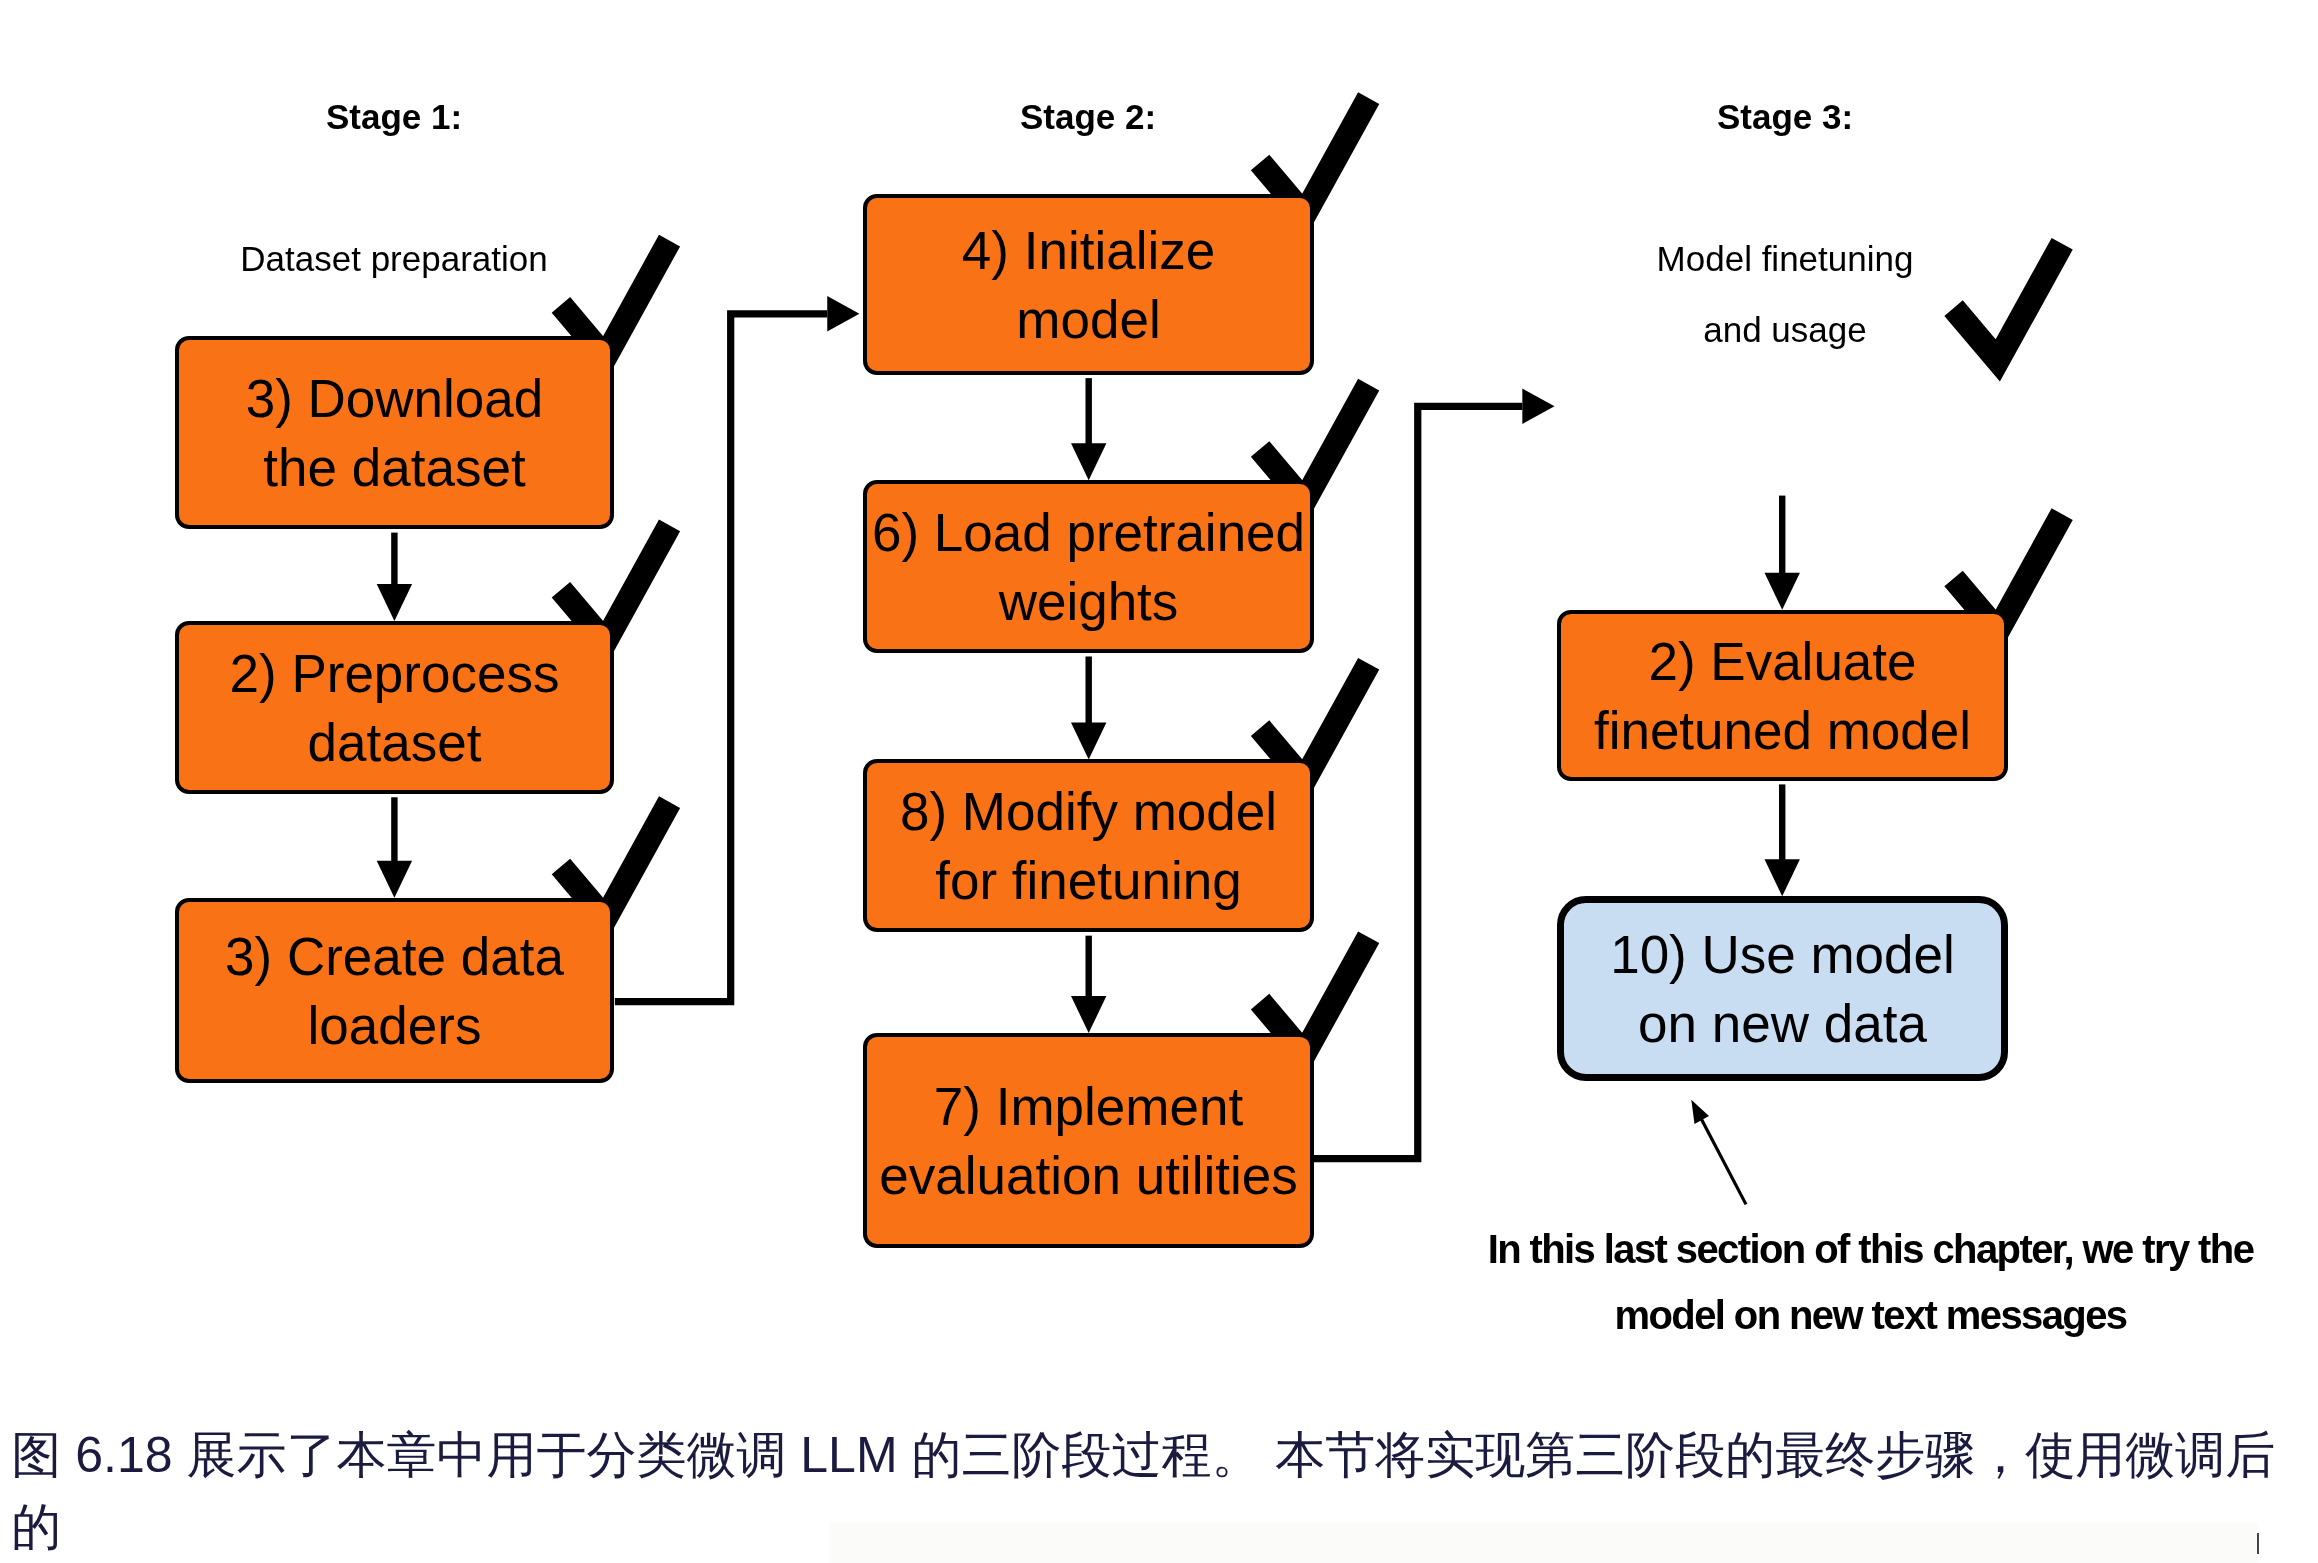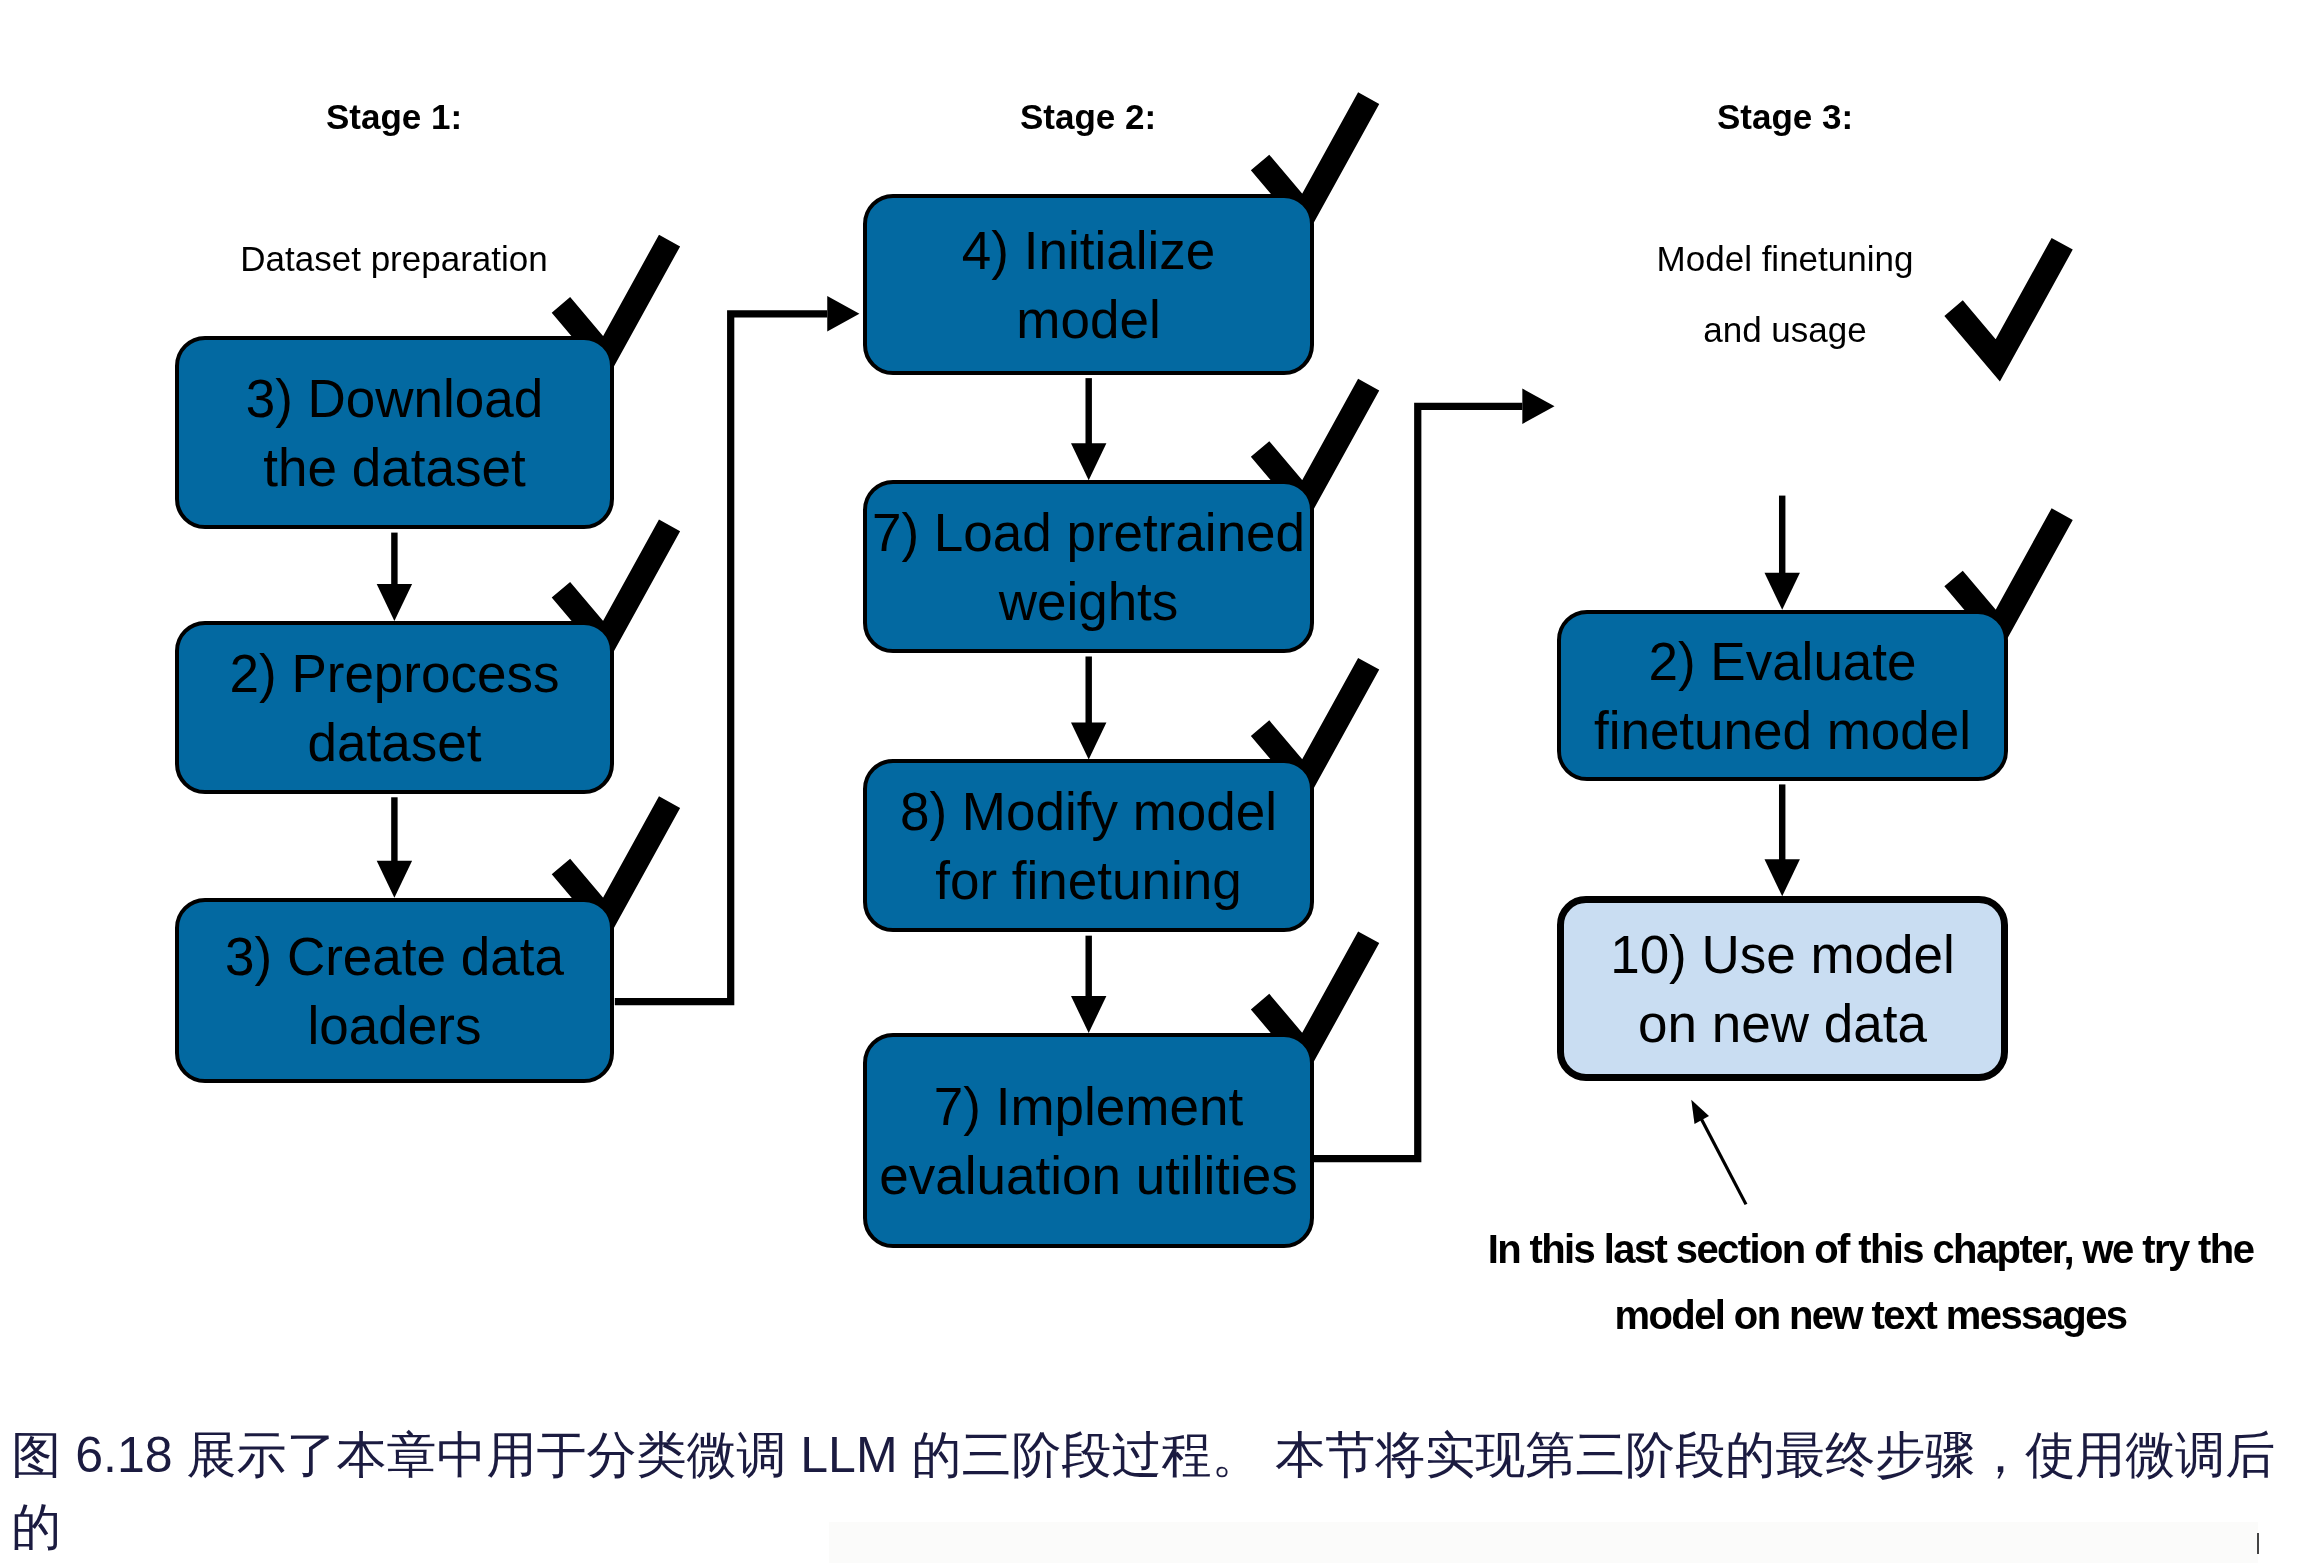--- a/index.html
+++ b/index.html
@@ -17,23 +17,23 @@
     text-align:center;
     font-size:35px;
     line-height:71px;
     color:#000;
     white-space:pre-line;
   }
   .stage-header .t{font-weight:bold;}
   .step-box{
     position:absolute;
     box-sizing:border-box;
-    background:#0369a1;
+    background:#f97316;
     border:4.8px solid #000;
-    border-radius:30px;
+    border-radius:14px;
     display:flex;
     align-items:center;
     justify-content:center;
     text-align:center;
     font-size:53px;
     line-height:69px;
     color:#000;
     white-space:pre-line;
     padding:0 3.2px;
   }
@@ -154,21 +154,21 @@
 
   <div class="step-box" style="left:175px;top:336px;width:439px;height:193px;">3) Download
 the dataset</div>
   <div class="step-box" style="left:175px;top:621px;width:439px;height:173px;">2) Preprocess
 dataset</div>
   <div class="step-box" style="left:175px;top:898px;width:439px;height:185px;">3) Create data
 loaders</div>
 
   <div class="step-box" style="left:863px;top:194px;width:451px;height:181px;">4) Initialize
 model</div>
-  <div class="step-box" style="left:863px;top:480px;width:451px;height:173px;">7) Load pretrained
+  <div class="step-box" style="left:863px;top:480px;width:451px;height:173px;">6) Load pretrained
 weights</div>
   <div class="step-box" style="left:863px;top:759px;width:451px;height:173px;">8) Modify model
 for finetuning</div>
   <div class="step-box" style="left:863px;top:1033px;width:451px;height:215px;">7) Implement
 evaluation utilities</div>
 
   <div class="step-box" style="left:1557px;top:610px;width:451px;height:171px;">2) Evaluate
 finetuned model</div>
   <div class="step-box highlight" style="left: 1557px; top: 896px; width: 451px; height: 185px; background: rgb(201, 221, 242);">10) Use model
 on new data</div>

